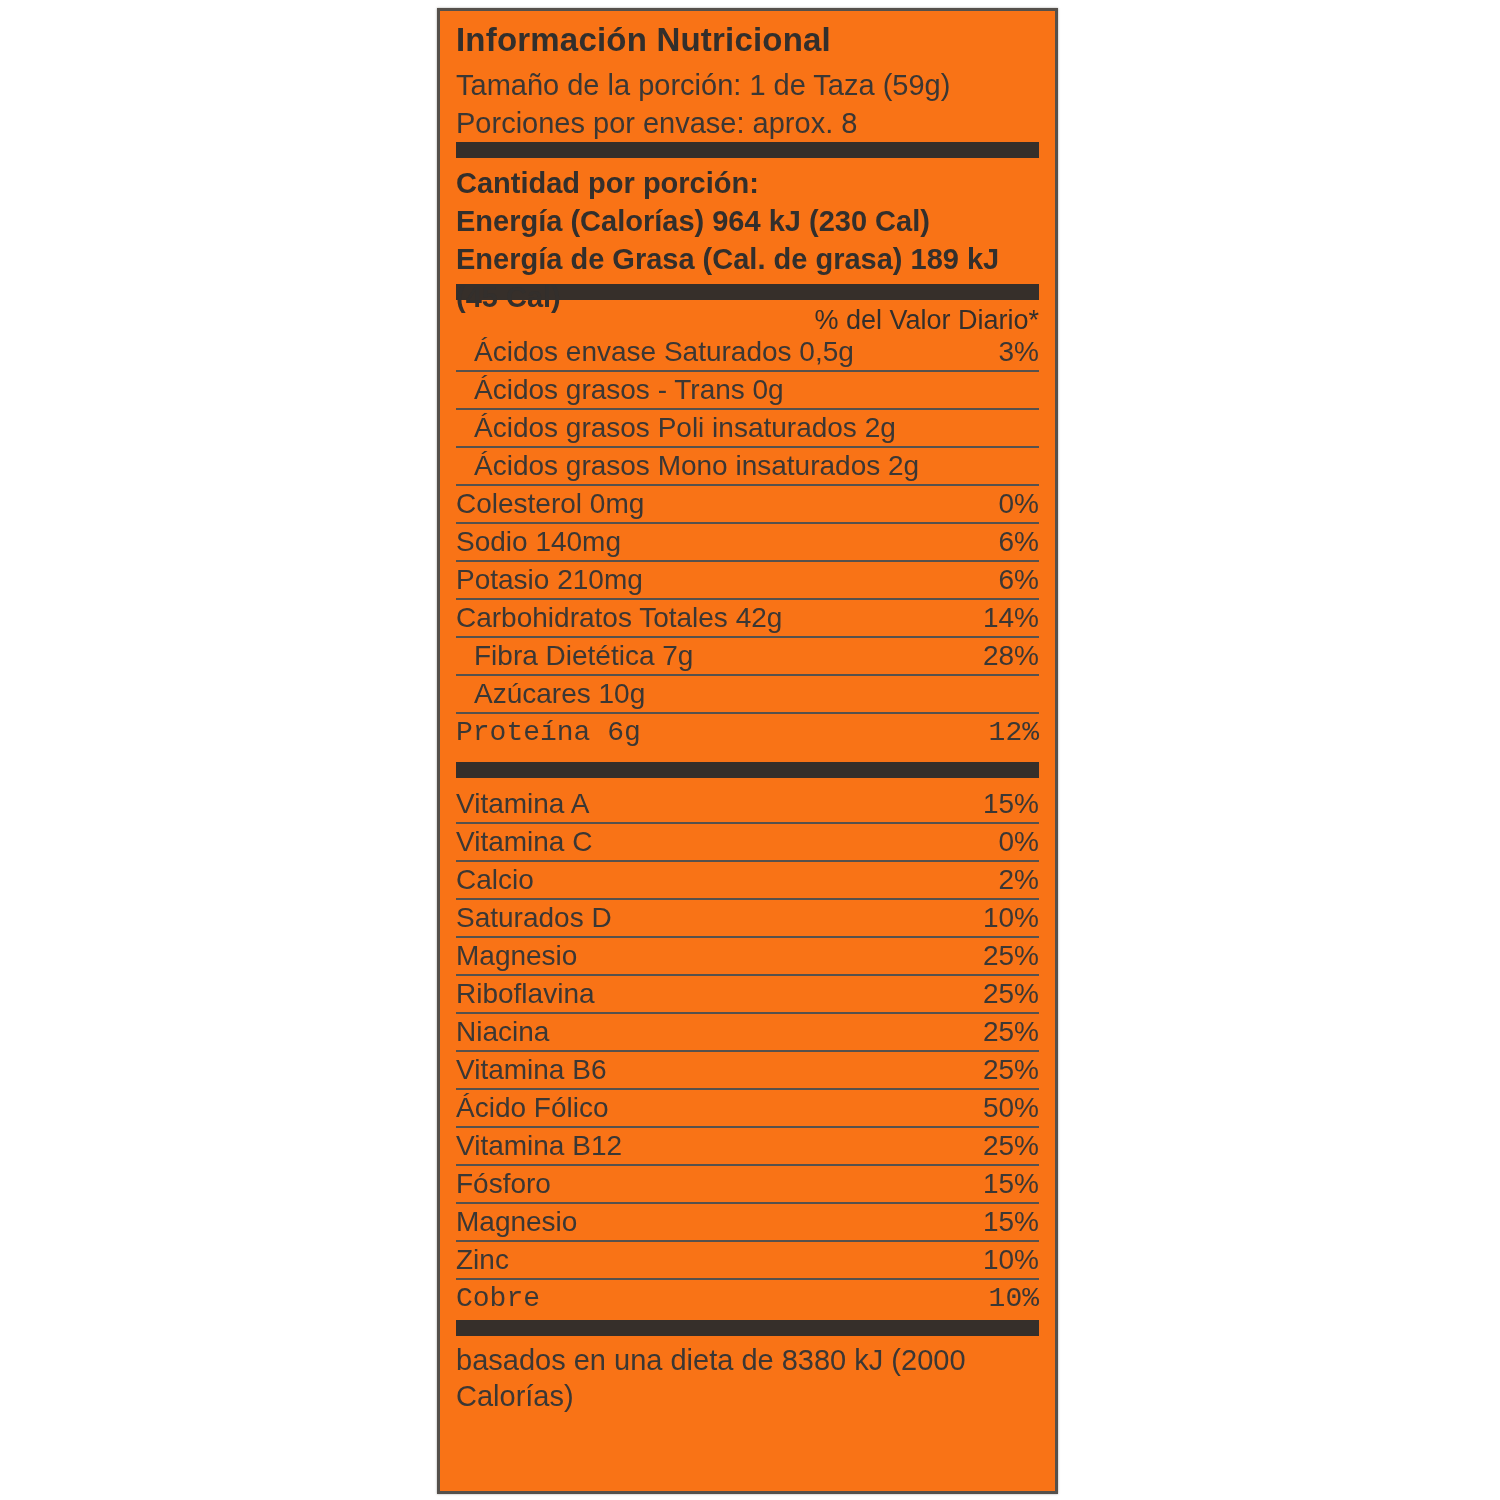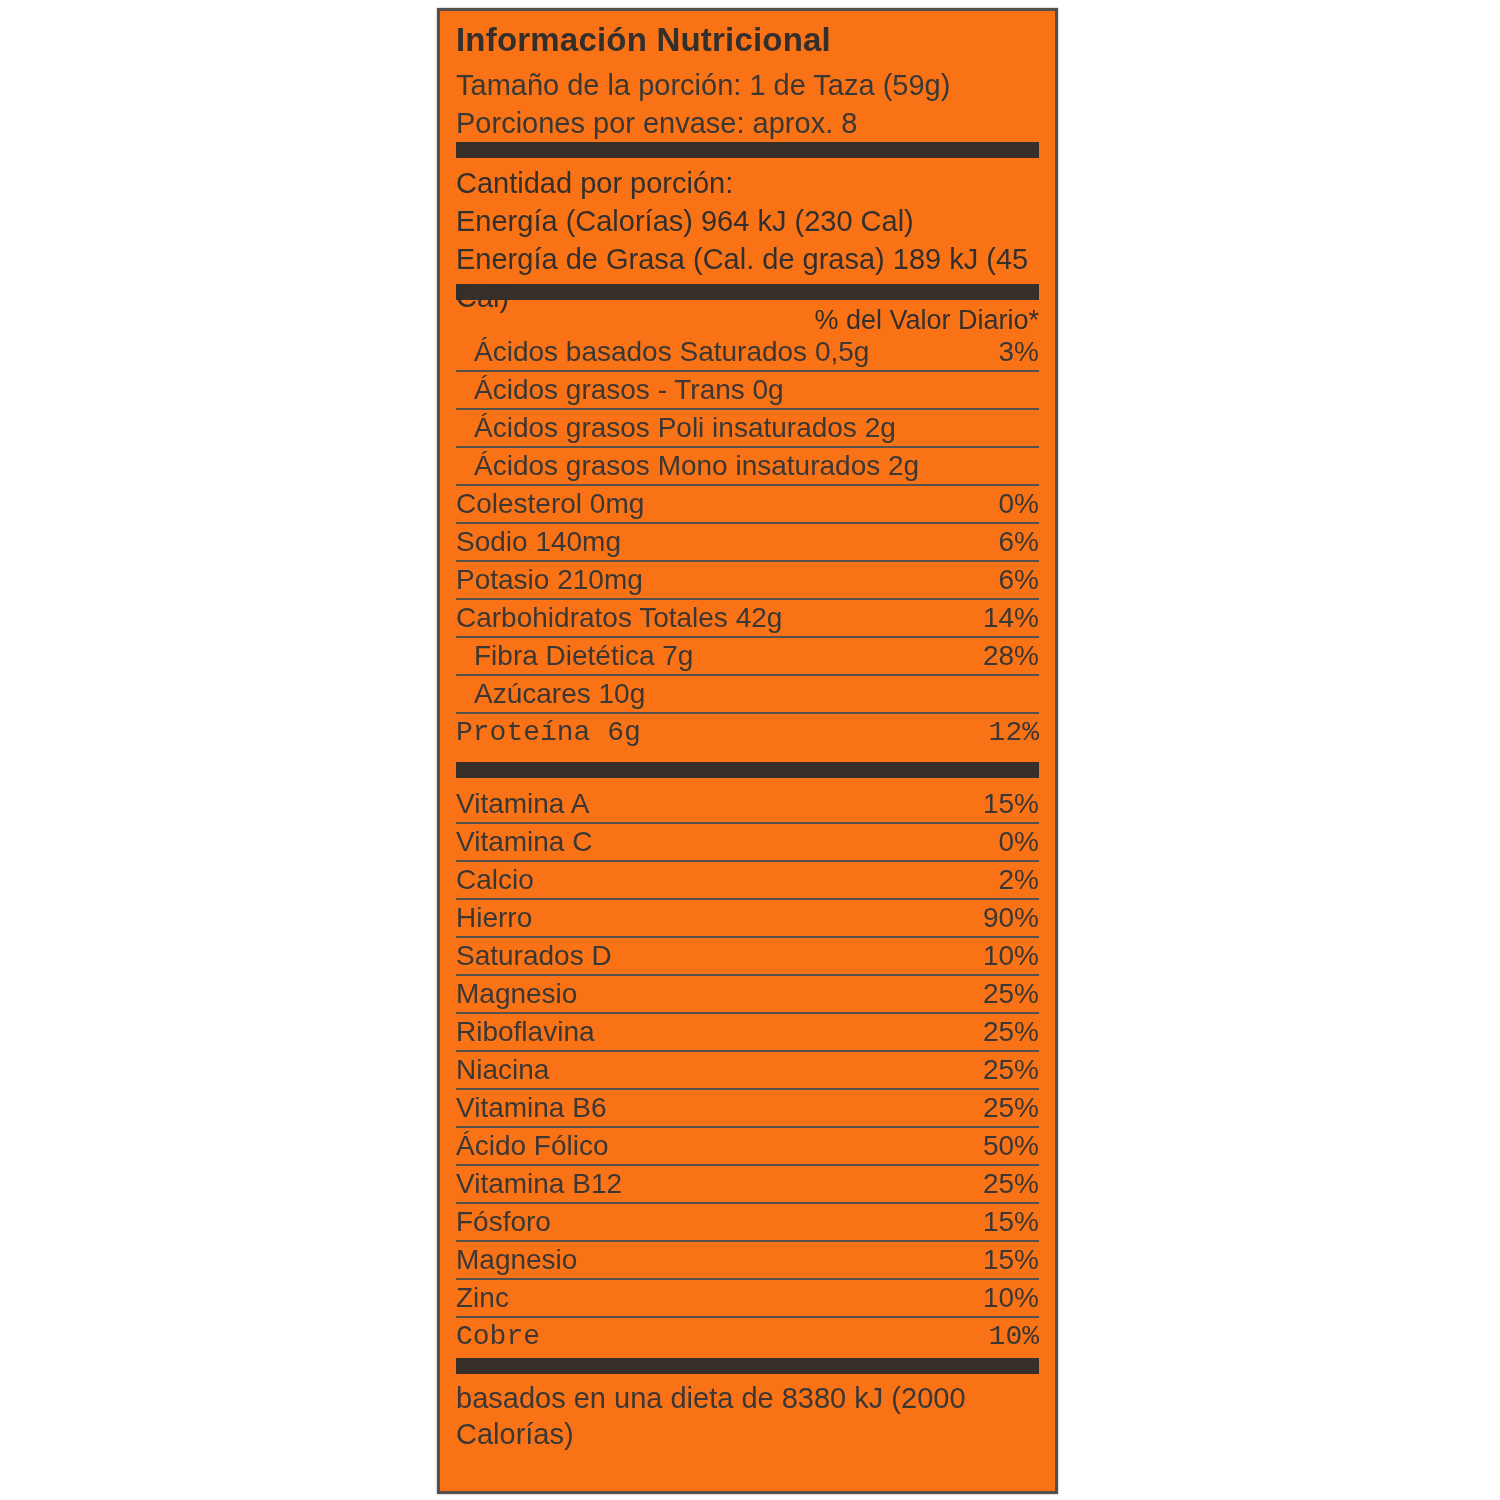--- a/index.html
+++ b/index.html
@@ -31,21 +31,21 @@
     color: #332f2c;
     letter-spacing: 0.2px;
   }
   .line {
     height: 38px; line-height: 38px;
     font-size: 29px;
   }
   .serving1 { margin-top: 7px; }
   .bold-line {
     height: 38px; line-height: 38px;
-    font-size: 29px; font-weight: normal;
+    font-size: 29px; font-weight: bold;
     color: #332f2c;
   }
   .first-bold { margin-top: 6px; }
   .bar {
     height: 16px;
     background: #362f2a;
   }
   .bar-1 { margin-top: 0; }
   .bar-2 { margin-top: 6px; }
   .bar-3 { margin-top: 10px; }
@@ -97,21 +97,21 @@
     <div class="bold-line">Energía (Calorías) 964 kJ (230 Cal)</div>
 
     <div class="bold-line">Energía de Grasa  (Cal. de grasa) 189 kJ (45 Cal)</div>
 
     <div class="bar bar-2"></div>
 
     <div class="dv-header">% del Valor Diario*</div>
 
     <div class="rows rows-nutrients" id="nutrient-rows">
         <div class="row indent">
-          <span class="rname">Ácidos basados Saturados 0,5g</span>
+          <span class="rname">Ácidos envase Saturados 0,5g</span>
           <span class="rdv">3%</span>
         </div>
         <div class="row indent">
           <span class="rname">Ácidos grasos - Trans 0g</span>
           <span class="rdv"></span>
         </div>
         <div class="row indent">
           <span class="rname">Ácidos grasos Poli insaturados 2g</span>
           <span class="rdv"></span>
         </div>
@@ -156,24 +156,20 @@
           <span class="rname">Vitamina A</span>
           <span class="rdv">15%</span>
         </div>
         <div class="row">
           <span class="rname">Vitamina C</span>
           <span class="rdv">0%</span>
         </div>
         <div class="row">
           <span class="rname">Calcio</span>
           <span class="rdv">2%</span>
-        </div>
-        <div class="row">
-          <span class="rname">Hierro</span>
-          <span class="rdv">90%</span>
         </div>
         <div class="row">
           <span class="rname">Saturados D</span>
           <span class="rdv">10%</span>
         </div>
         <div class="row">
           <span class="rname">Magnesio</span>
           <span class="rdv">25%</span>
         </div>
         <div class="row">

